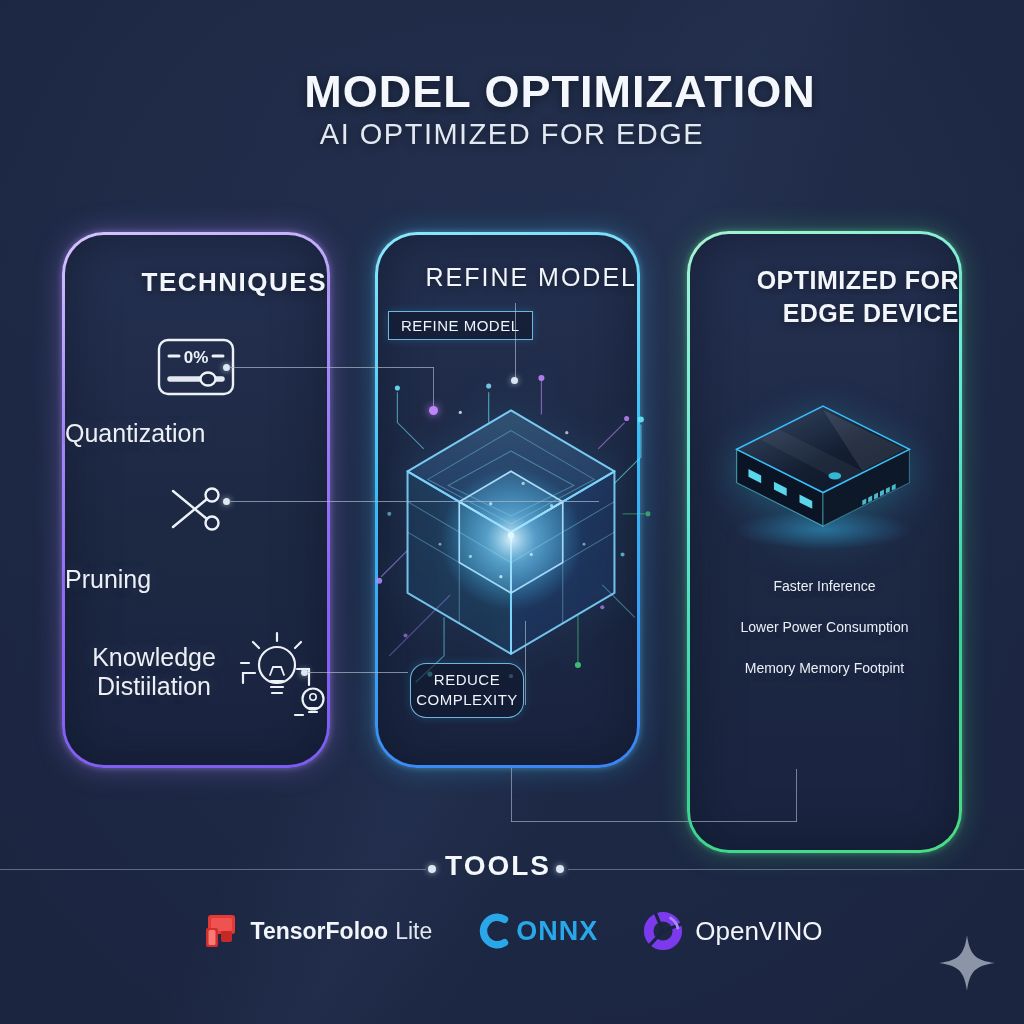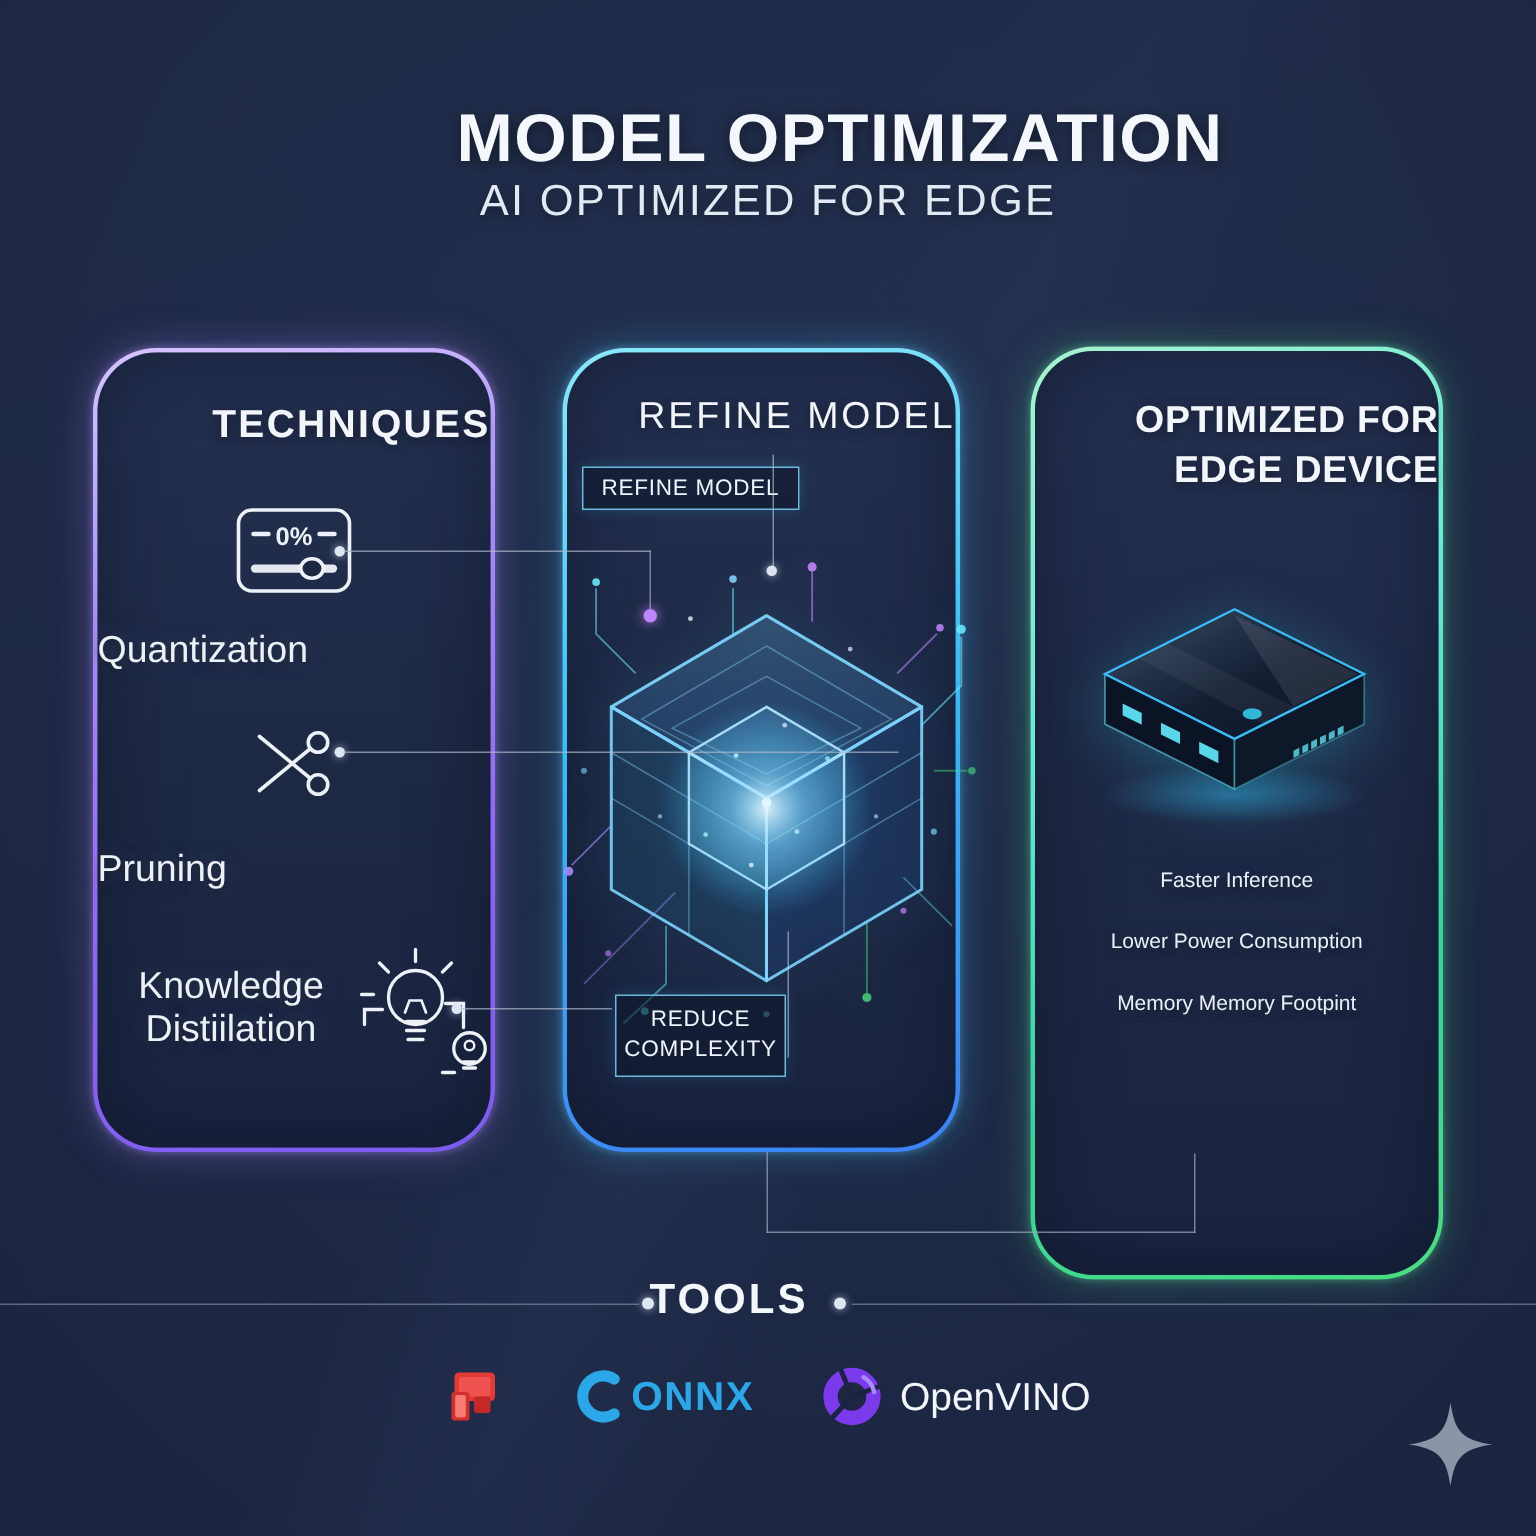--- a/index.html
+++ b/index.html
@@ -41,39 +41,39 @@
   .t-label{position:absolute;width:100%;text-align:left;font-size:25px;font-weight:400;color:#ecf1f8;
     text-shadow:0 0 14px rgba(170,190,240,.25), 0 2px 6px rgba(0,0,0,.4);}
   .kd-wrap{position:absolute;left:10px;top:398px;width:248px;height:100px;}
   .kd-text{position:absolute;left:0;top:10px;width:158px;text-align:center;font-size:25px;line-height:1.15;color:#ecf1f8;
     text-shadow:0 0 14px rgba(170,190,240,.25), 0 2px 6px rgba(0,0,0,.4);}
   .kd-bulbs{position:absolute;left:156px;top:-4px;}
   
   .badge{position:absolute;border:1.5px solid rgba(125,211,252,.85);background:rgba(12,22,42,.55);
     color:#eef4fb;text-align:center;letter-spacing:.5px;box-shadow:0 0 10px rgba(56,189,248,.2);}
   .badge-top{left:10px;top:76px;padding:5px 12px;font-size:15px;}
-  .badge-reduce{left:32px;top:428px;width:104px;padding:6px 4px;font-size:15px;line-height:1.35;}
+  .badge-reduce{left:32px;top:428px;width:104px;padding:6px 4px;font-size:15px;line-height:1.35;border-radius:16px;}
   .vline{position:absolute;width:1px;background:rgba(176,190,210,.65);}
   .cube-svg{position:absolute;left:-9px;top:116px;overflow:visible;
     filter:drop-shadow(0 0 16px rgba(56,189,248,.45));}
   
   .device-svg{position:absolute;left:50%;top:146px;transform:translateX(-50%);
     filter:drop-shadow(0 6px 18px rgba(34,211,238,.25));}
   .benefits{position:absolute;top:332px;width:100%;text-align:center;}
   .benefit{font-size:14px;line-height:41px;color:#eaf0f8;
     text-shadow:0 0 12px rgba(170,190,240,.22), 0 2px 6px rgba(0,0,0,.4);}
   
   .hline{position:absolute;height:0;border-top:1px solid rgba(172,184,202,.7);}
   .vline2{position:absolute;width:0;border-left:1px solid rgba(150,162,182,.75);}
   .dot{position:absolute;border-radius:50%;background:#dde6f2;box-shadow:0 0 6px rgba(220,232,250,.7);}
   .dot-purple{background:#c084fc;box-shadow:0 0 8px rgba(192,132,252,.9);}
   .z-top{z-index:6;}
   
   .tools-line{position:absolute;top:869px;height:0;border-top:1px solid rgba(150,162,182,.55);}
-  .tools-title{position:absolute;top:850px;left:433px;width:130px;
+  .tools-title{position:absolute;top:850px;left:433px;width:130px;text-align:center;
     font-size:28px;font-weight:700;letter-spacing:2px;color:#f4f7fb;}
   .tools-row{position:absolute;left:0;top:910px;width:100%;display:flex;justify-content:center;
     align-items:center;gap:44px;}
   .tool{display:flex;align-items:center;}
   .tf-text{margin-left:9px;font-size:23px;color:#f2f5fa;}
   .tf-brand{font-weight:700;}
   .tf-suffix{font-weight:300;color:#e3e9f2;margin-left:7px;}
   .onnx-text{margin-left:2px;font-size:27px;font-weight:700;letter-spacing:1px;color:#2aa7e8;}
   .ov-text{margin-left:11px;font-size:26px;font-weight:400;color:#f2f5fa;}
   .sparkle{position:absolute;left:938px;top:934px;}
@@ -300,20 +300,23 @@
 
   <div class="tools-row">
     <div class="tool">
       <svg width="40" height="40" viewBox="0 0 40 40">
         <rect x="6" y="4" width="27" height="19" rx="3" fill="#e53935"></rect>
         <rect x="9" y="7" width="21" height="13" rx="2" fill="#ef5350"></rect>
         <rect x="4" y="17" width="12" height="19" rx="2" fill="#d32f2f"></rect>
         <rect x="6.5" y="19" width="7" height="15" rx="1.5" fill="#ff8a80" opacity=".85"></rect>
         <rect x="19" y="20" width="11" height="11" rx="2" fill="#c62828"></rect>
       </svg>
+      <span class="tf-text">
+        <span class="tf-brand">TensorFoloo</span><span class="tf-suffix">Lite</span>
+      </span>
     </div>
     <div class="tool">
       <svg width="38" height="38" viewBox="0 0 36 36">
         <path d="M27,7 A13,13 0 1 0 27,29" fill="none" stroke="#2aa7e8" stroke-width="7" stroke-linecap="round"></path>
       </svg>
       <span class="onnx-text">ONNX</span>
     </div>
     <div class="tool">
       <svg width="42" height="42" viewBox="0 0 44 44">
         <circle cx="22" cy="22" r="15" fill="none" stroke="#7c3aed" stroke-width="10"></circle>

